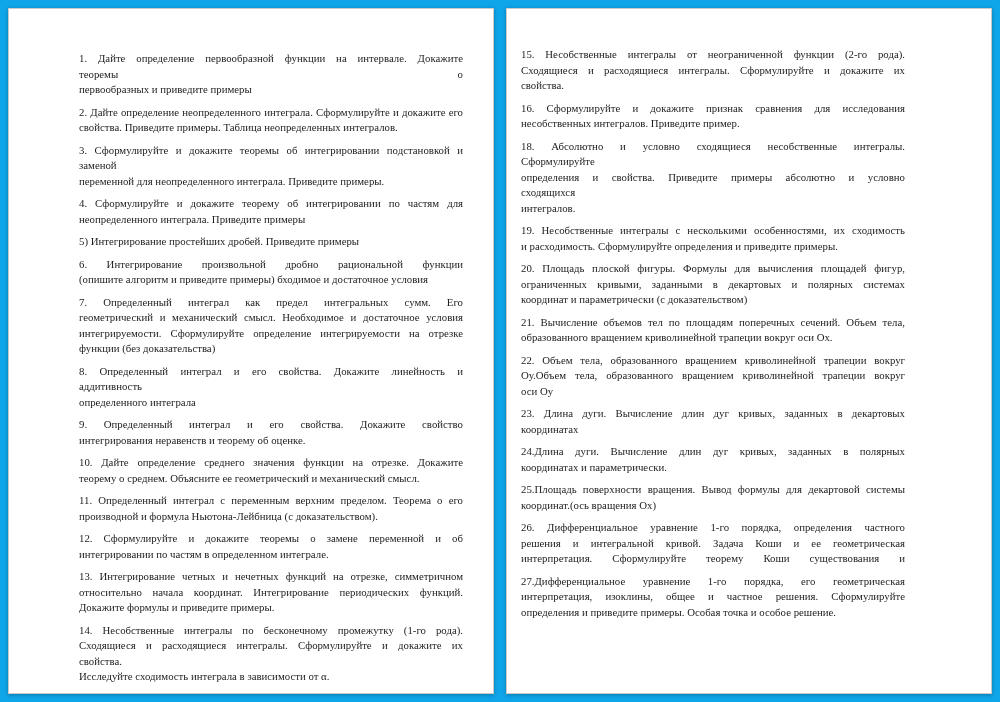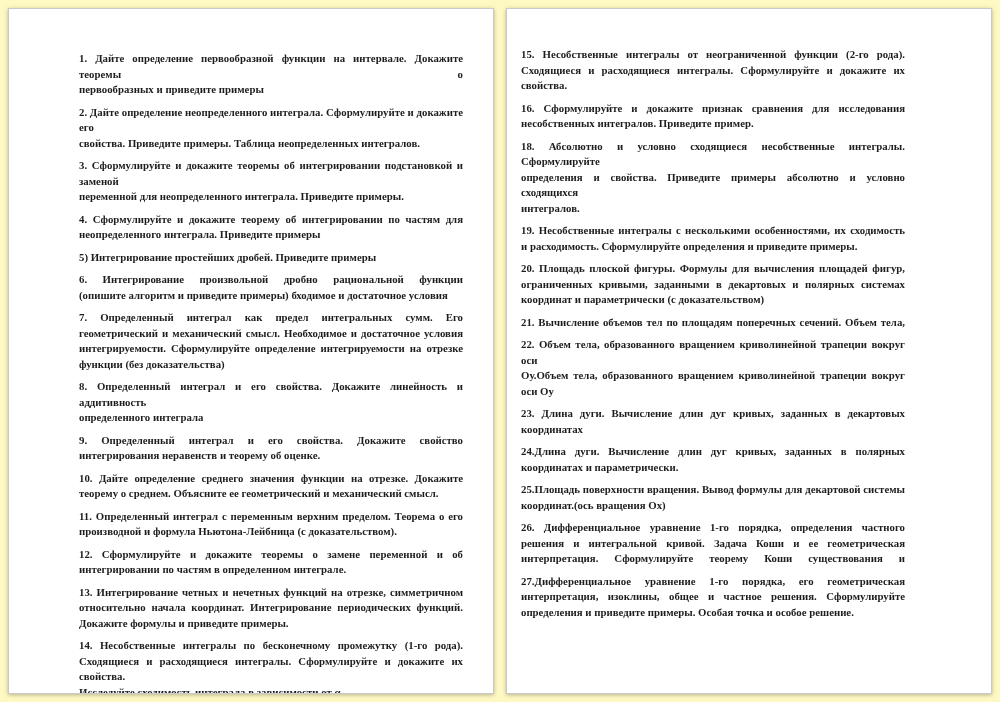--- a/index.html
+++ b/index.html
@@ -6,22 +6,21 @@
   html, body { width: 1000px; height: 702px; }
   body {
     font-family: "Liberation Serif", "DejaVu Serif", serif;
     background: #d6d6d6;
     overflow: hidden;
   }
   .desk {
     position: relative;
     width: 1000px;
     height: 702px;
-    background: #fef9c3;
-    font-weight: bold;
+    background: #0ea5e9;
   }
   .page {
     position: absolute;
     top: 8px;
     width: 486px;
     height: 686px;
     background: #ffffff;
     border: 1px solid #c9c9c9;
     box-shadow: 0 1px 4px rgba(0,0,0,0.28);
     overflow: hidden;
@@ -129,24 +128,24 @@
         <div class="line fill">19. Несобственные интегралы с несколькими особенностями, их сходимость</div>
         <div class="line">и расходимость. Сформулируйте определения и приведите примеры.</div>
       </div>
       <div class="para">
         <div class="line fill">20. Площадь плоской фигуры. Формулы для вычисления площадей фигур,</div>
         <div class="line fill">ограниченных кривыми, заданными в декартовых и полярных системах</div>
         <div class="line">координат и параметрически (с доказательством)</div>
       </div>
       <div class="para">
         <div class="line fill">21. Вычисление объемов тел по площадям поперечных сечений. Объем тела,</div>
+        <div class="line">образованного вращением криволинейной трапеции вокруг оси Ох.</div>
       </div>
       <div class="para">
         <div class="line fill">22. Объем тела, образованного вращением криволинейной трапеции вокруг</div>
-        <div class="line">оси</div>
         <div class="line fill">Оу.Объем тела, образованного вращением криволинейной трапеции вокруг</div>
         <div class="line">оси Оу</div>
       </div>
       <div class="para">
         <div class="line fill">23. Длина дуги. Вычисление длин дуг кривых, заданных в декартовых</div>
         <div class="line">координатах</div>
       </div>
       <div class="para">
         <div class="line fill">24.Длина дуги. Вычисление длин дуг кривых, заданных в полярных</div>
         <div class="line">координатах и параметрически.</div>

